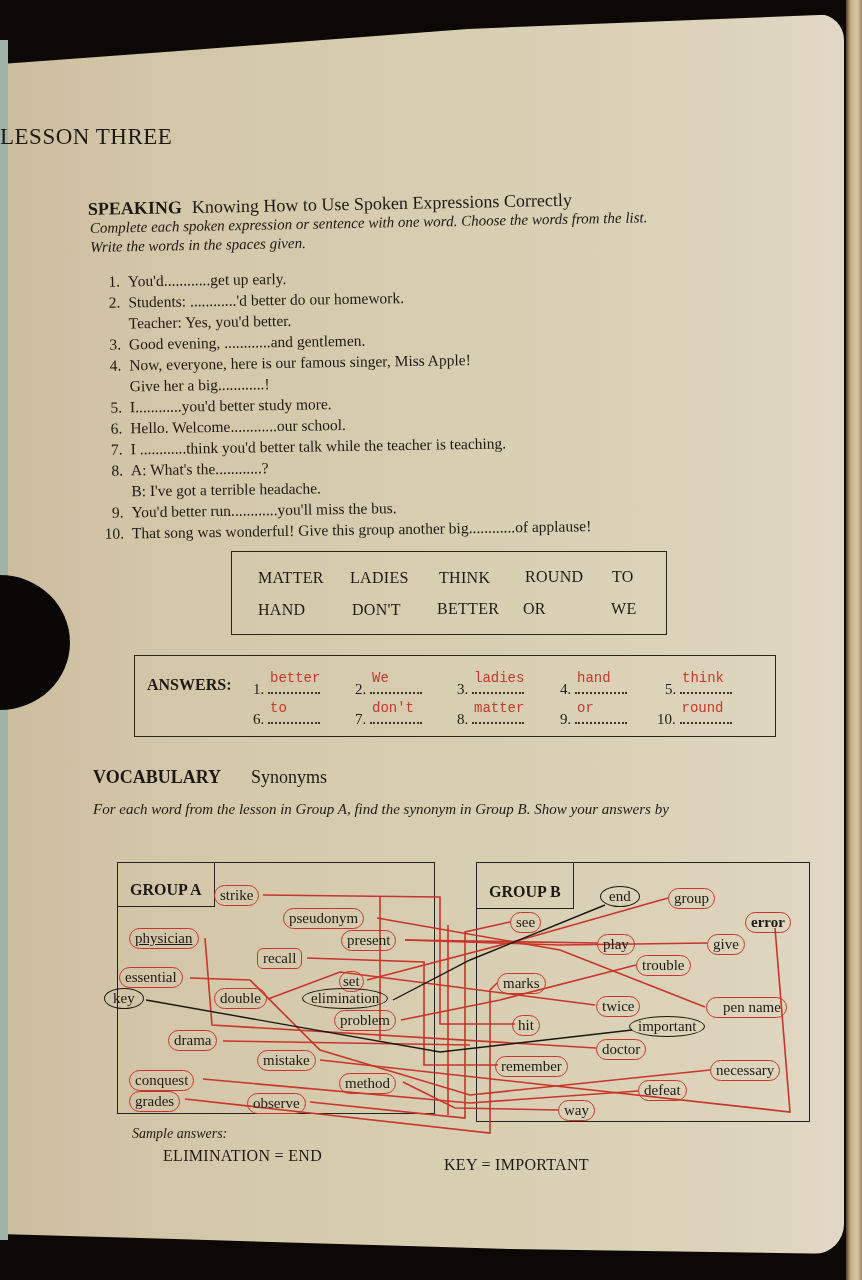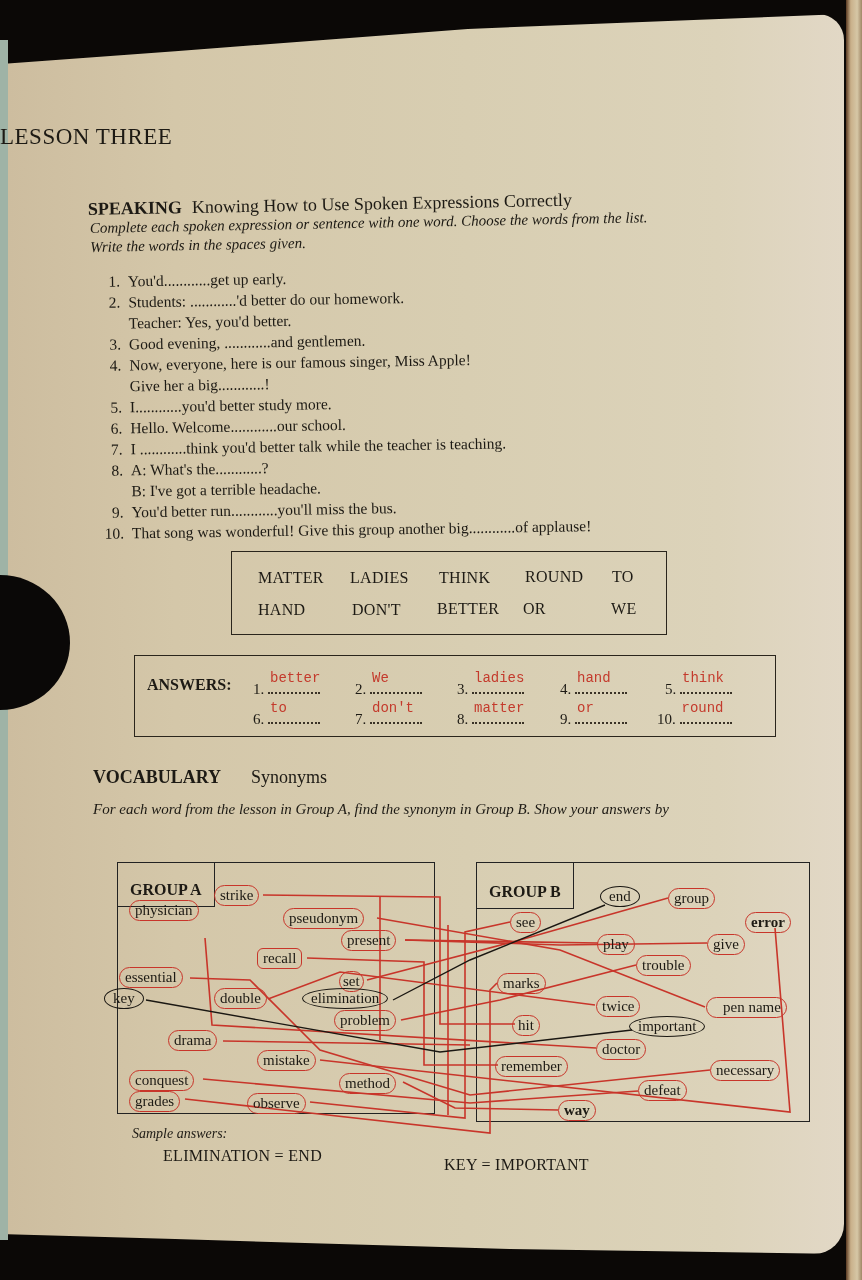--- a/index.html
+++ b/index.html
@@ -172,21 +172,21 @@
   <g stroke="#1a1712" stroke-width="1.4" fill="none">
 
     <polyline points="393,1000 470,960 605,905"></polyline>
 
     <polyline points="146,1000 440,1052 632,1030"></polyline>
   </g>
 </svg>
 
 <span class="pill" style="left:214px; top:885px;">strike</span>
 <span class="pill" style="left:283px; top:908px;">pseudonym</span>
-<span class="pill" style="left:129px; top:900px;">physician</span>
+<span class="pill" style="left:129px; top:928px;text-decoration:underline;">physician</span>
 <span class="pill" style="left:341px; top:930px;">present</span>
 <span class="pill" style="left:257px; top:948px;border-radius:6px;">recall</span>
 <span class="pill" style="left:119px; top:967px;">essential</span>
 <span class="pill" style="left:339px; top:971px; padding:0 3px;">set</span>
 <span class="pill black" style="left:104px; top:988px;">key</span>
 <span class="pill" style="left:214px; top:988px;">double</span>
 <span class="pill black" style="left:302px; top:988px;">elimination</span>
 <span class="pill" style="left:334px; top:1010px;">problem</span>
 <span class="pill" style="left:168px; top:1030px;text-align:center;">drama</span>
 <span class="pill" style="left:257px; top:1050px;">mistake</span>
@@ -204,19 +204,19 @@
 <span class="pill" style="left:636px; top:955px;">trouble</span>
 <span class="pill" style="left:497px; top:973px;">marks</span>
 <span class="pill" style="left:596px; top:996px;">twice</span>
 <span class="pill" style="left:706px; top:997px;padding-left:16px;">pen name</span>
 <span class="pill" style="left:512px; top:1015px;">hit</span>
 <span class="pill black" style="left:629px; top:1016px;">important</span>
 <span class="pill" style="left:596px; top:1039px;">doctor</span>
 <span class="pill" style="left:495px; top:1056px;">remember</span>
 <span class="pill" style="left:710px; top:1060px;">necessary</span>
 <span class="pill" style="left:638px; top:1080px;">defeat</span>
-<span class="pill" style="left:558px; top:1100px;font-weight:bold;">way</span>
+<span class="pill" style="left:558px; top:1100px;">way</span>
 
 <div class="abs sample" style="left:132px; top:1126px;">Sample answers:</div>
 <div class="abs eq" style="left:163px; top:1147px;">ELIMINATION  =  END</div>
 <div class="abs eq" style="left:444px; top:1156px;">KEY  =  IMPORTANT</div>
 
 <div class="thumb"></div>
 
 </body></html>

